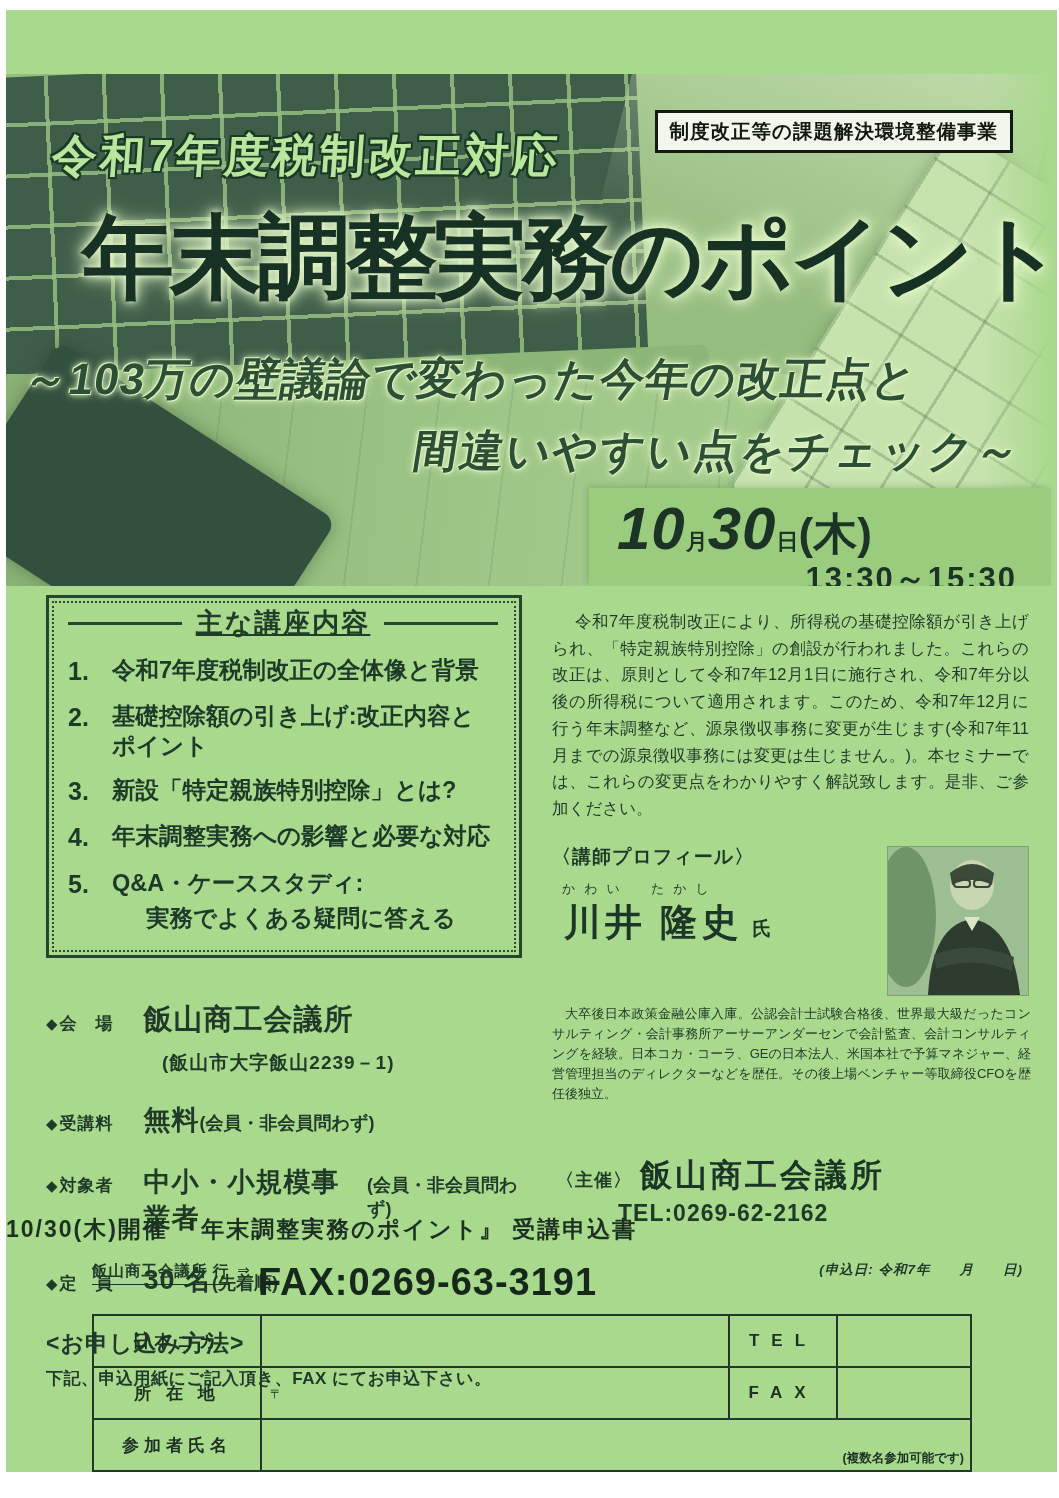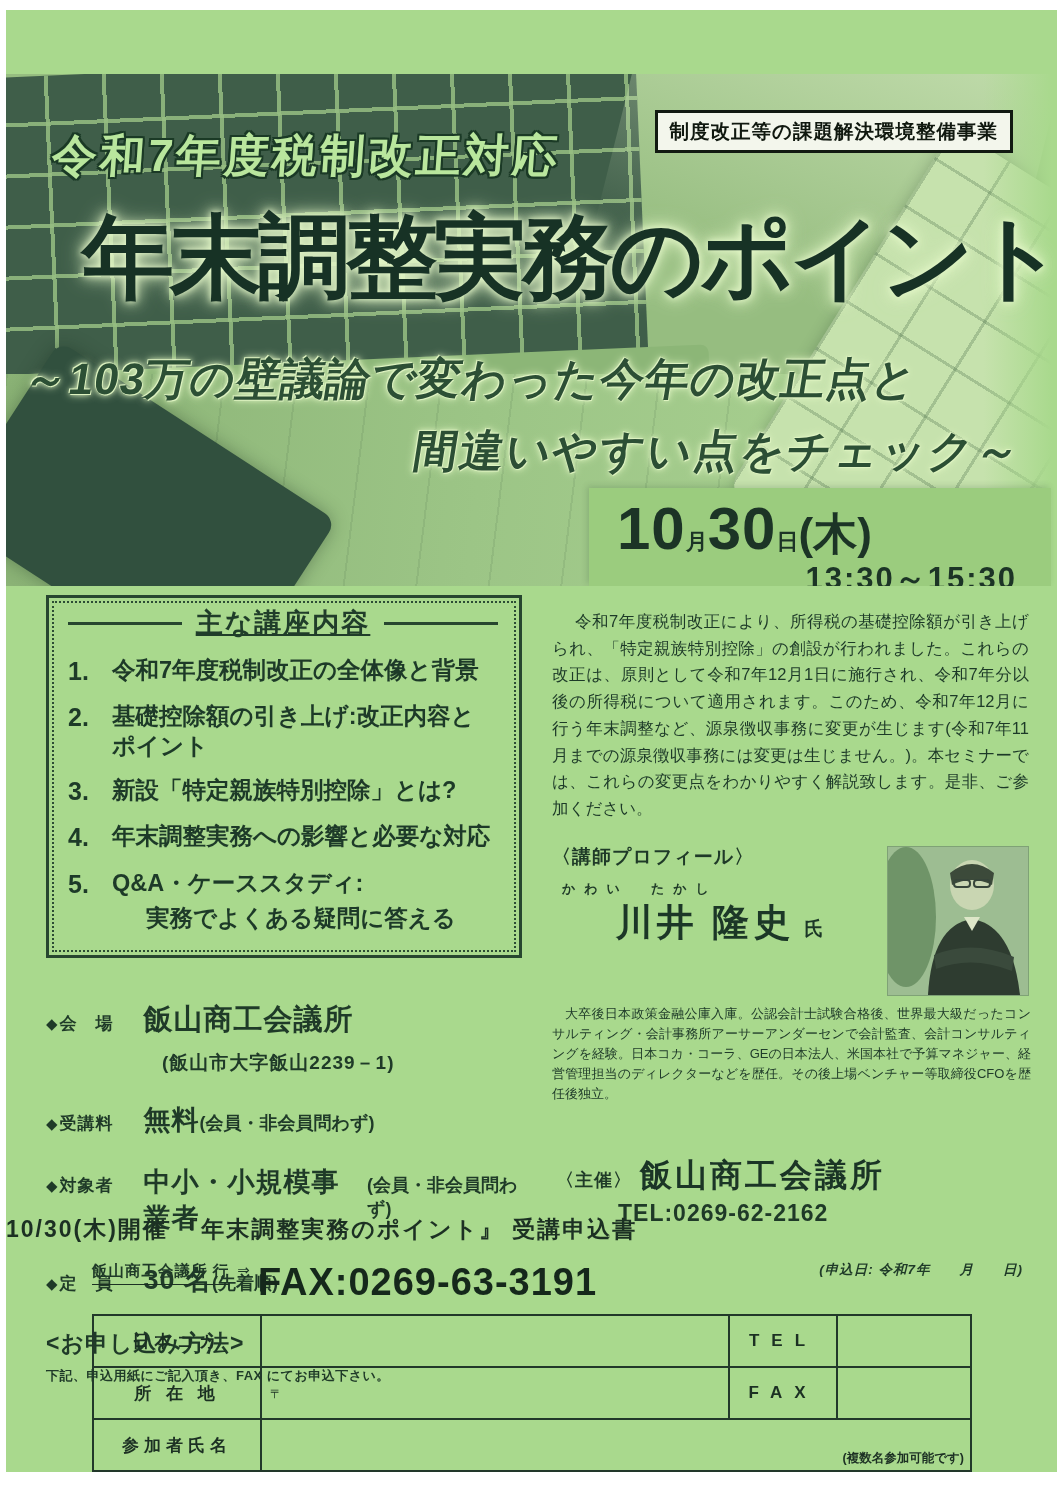--- a/index.html
+++ b/index.html
@@ -43,21 +43,21 @@
     text-shadow:0 0 6px #e4f7c8,0 0 14px #e4f7c8,0 0 22px rgba(228,247,200,.8);padding-left:40px;}
   .sub1{position:absolute;left:18px;top:276px;font-size:44px;font-weight:800;color:#2c4f35;
     transform:skewX(-9deg);letter-spacing:1px;
     text-shadow:0 0 5px #def3c1,0 0 10px #def3c1,1px 1px 0 #def3c1,-1px -1px 0 #def3c1;}
   .sub2{position:absolute;left:408px;top:348px;font-size:44px;font-weight:800;color:#2c4f35;
     transform:skewX(-9deg);letter-spacing:2px;
     text-shadow:0 0 5px #def3c1,0 0 10px #def3c1,1px 1px 0 #def3c1,-1px -1px 0 #def3c1;}
   .datebox{position:absolute;right:6px;bottom:0;width:462px;height:98px;background:#9bcc7e;
     box-shadow:-2px -2px 6px rgba(40,70,45,.18);}
   .dateline{margin:6px 0 0 28px;color:#1c3426;font-weight:800;}
-  .d-num{font-size:60px;letter-spacing:1px;}
+  .d-num{font-size:60px;letter-spacing:1px;font-style:italic;}
   .d-unit{font-size:22px;}
   .d-week{font-size:44px;}
   .timeline{text-align:right;margin:-6px 34px 0 0;font-size:31px;font-weight:700;color:#1c3426;letter-spacing:2px;}
 
   
   .cols{position:absolute;left:0;top:576px;width:100%;display:flex;}
   .col-l{width:476px;margin-left:40px;flex:none;}
   .col-r{flex:1;margin:10px 26px 0 18px;}
 
   .course-box{border:3px solid #27462f;padding:3px;margin-top:9px;}
@@ -71,31 +71,31 @@
 
   .venue{margin-top:42px;}
   .vrow{display:flex;align-items:baseline;margin-top:26px;}
   .vdiamond{font-size:15px;margin-right:2px;}
   .vlabel{font-size:17px;font-weight:700;flex:none;width:84px;letter-spacing:1px;}
   .vvalue{font-size:27px;font-weight:700;letter-spacing:1px;}
   .vvalue.big{font-size:29px;}
   .vnote{font-size:18px;font-weight:600;}
   .vsub{margin:10px 0 4px 116px;font-size:19px;font-weight:600;letter-spacing:1px;}
   .apply-h{margin-top:30px;font-size:23px;font-weight:700;letter-spacing:1px;}
-  .apply-t{margin-top:8px;font-size:13px;font-weight:600;letter-spacing:.5px;}
+  .apply-t{margin-top:8px;font-size:17px;font-weight:600;letter-spacing:.5px;}
 
   .desc{font-size:16.5px;line-height:1.62;font-weight:500;color:#1d3a28;text-indent:1.4em;
     margin:12px 2px 0 12px;text-align:justify;}
 
   .lect{margin:22px 0 0 12px;position:relative;min-height:290px;}
   .portrait{float:right;width:140px;height:148px;margin:2px 2px 8px 10px;
     background:#9dbd92;border:1px solid #7fa276;position:relative;overflow:hidden;}
   .lect-h{font-size:19px;font-weight:700;letter-spacing:1px;}
-  .furi{margin:10px 0 0 10px;font-size:13px;letter-spacing:9px;font-weight:700;}
-  .lname{margin:0 0 0 12px;font-size:37px;font-weight:800;letter-spacing:4px;color:#1c3727;text-align:center;}
+  .furi{margin:10px 0 0 10px;font-size:13px;letter-spacing:9px;font-weight:400;}
+  .lname{margin:0 0 0 12px;font-size:37px;font-weight:800;letter-spacing:4px;color:#1c3727;}
   .lhon{font-size:19px;font-weight:700;margin-left:10px;letter-spacing:2px;}
   .cred{margin-top:10px;font-size:15px;font-weight:600;line-height:1.7;}
   .bio{clear:right;margin-top:8px;font-size:13px;line-height:1.55;text-indent:1em;text-align:justify;color:#203c2a;}
 
   .org{margin:20px 0 0 16px;display:flex;align-items:baseline;}
   .org-label{font-size:18px;font-weight:700;letter-spacing:1px;}
   .org-name{font-size:32px;font-weight:800;letter-spacing:3px;margin-left:8px;color:#1b3526;}
   .org-tel{margin:2px 0 0 78px;font-size:23px;font-weight:700;letter-spacing:1px;}
 
   

